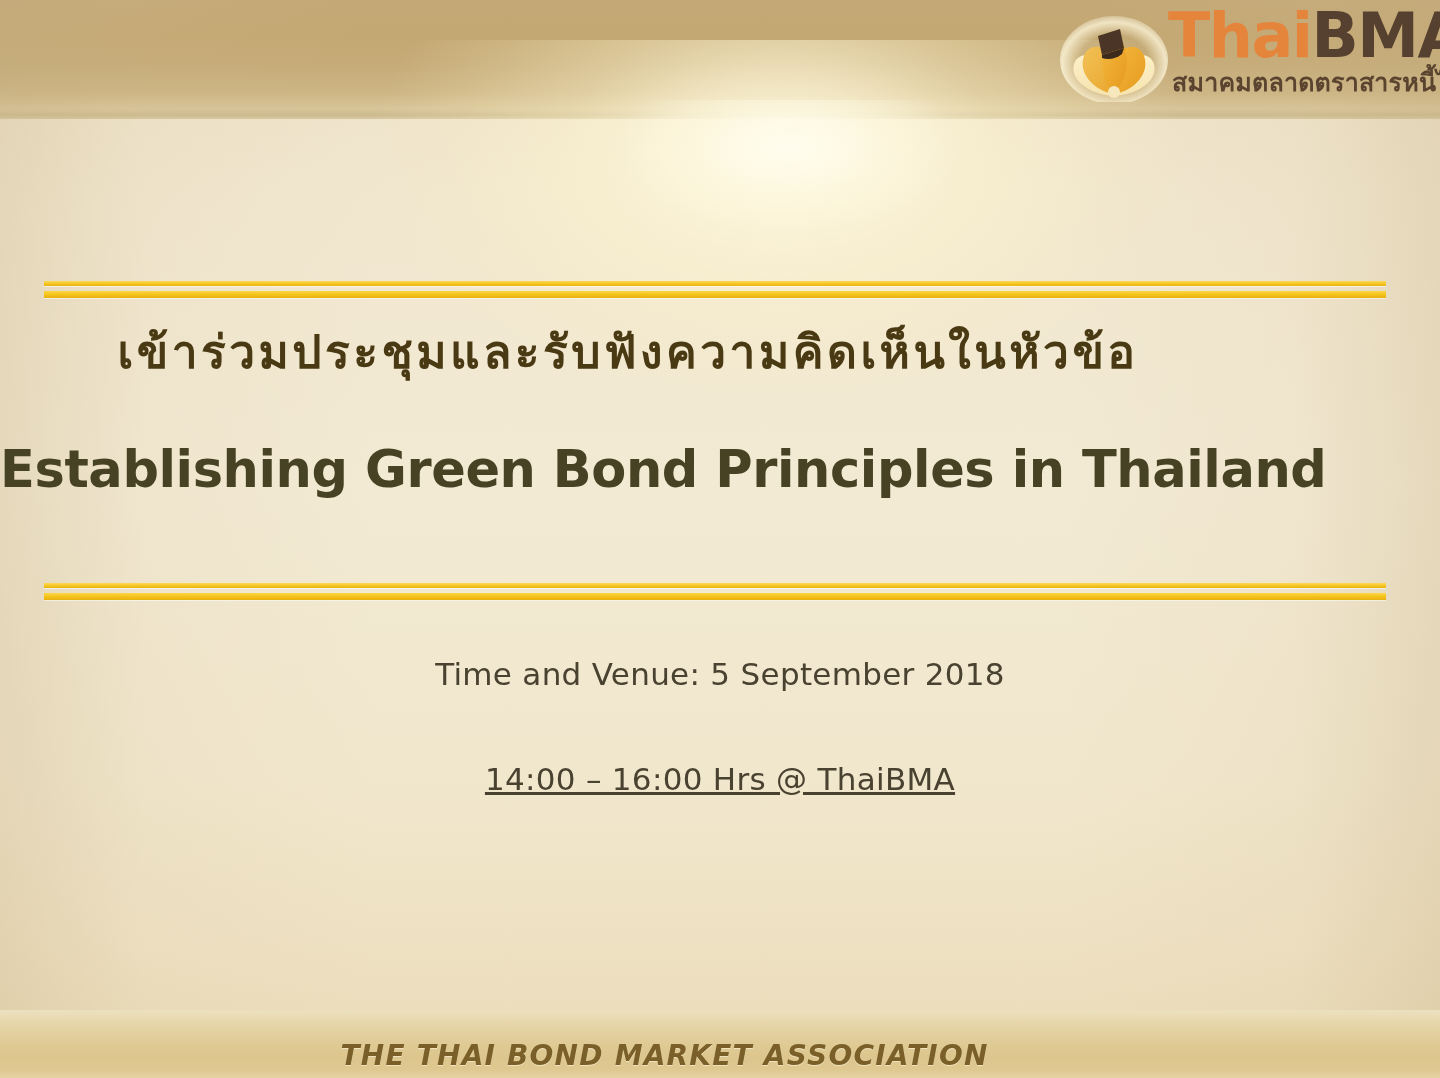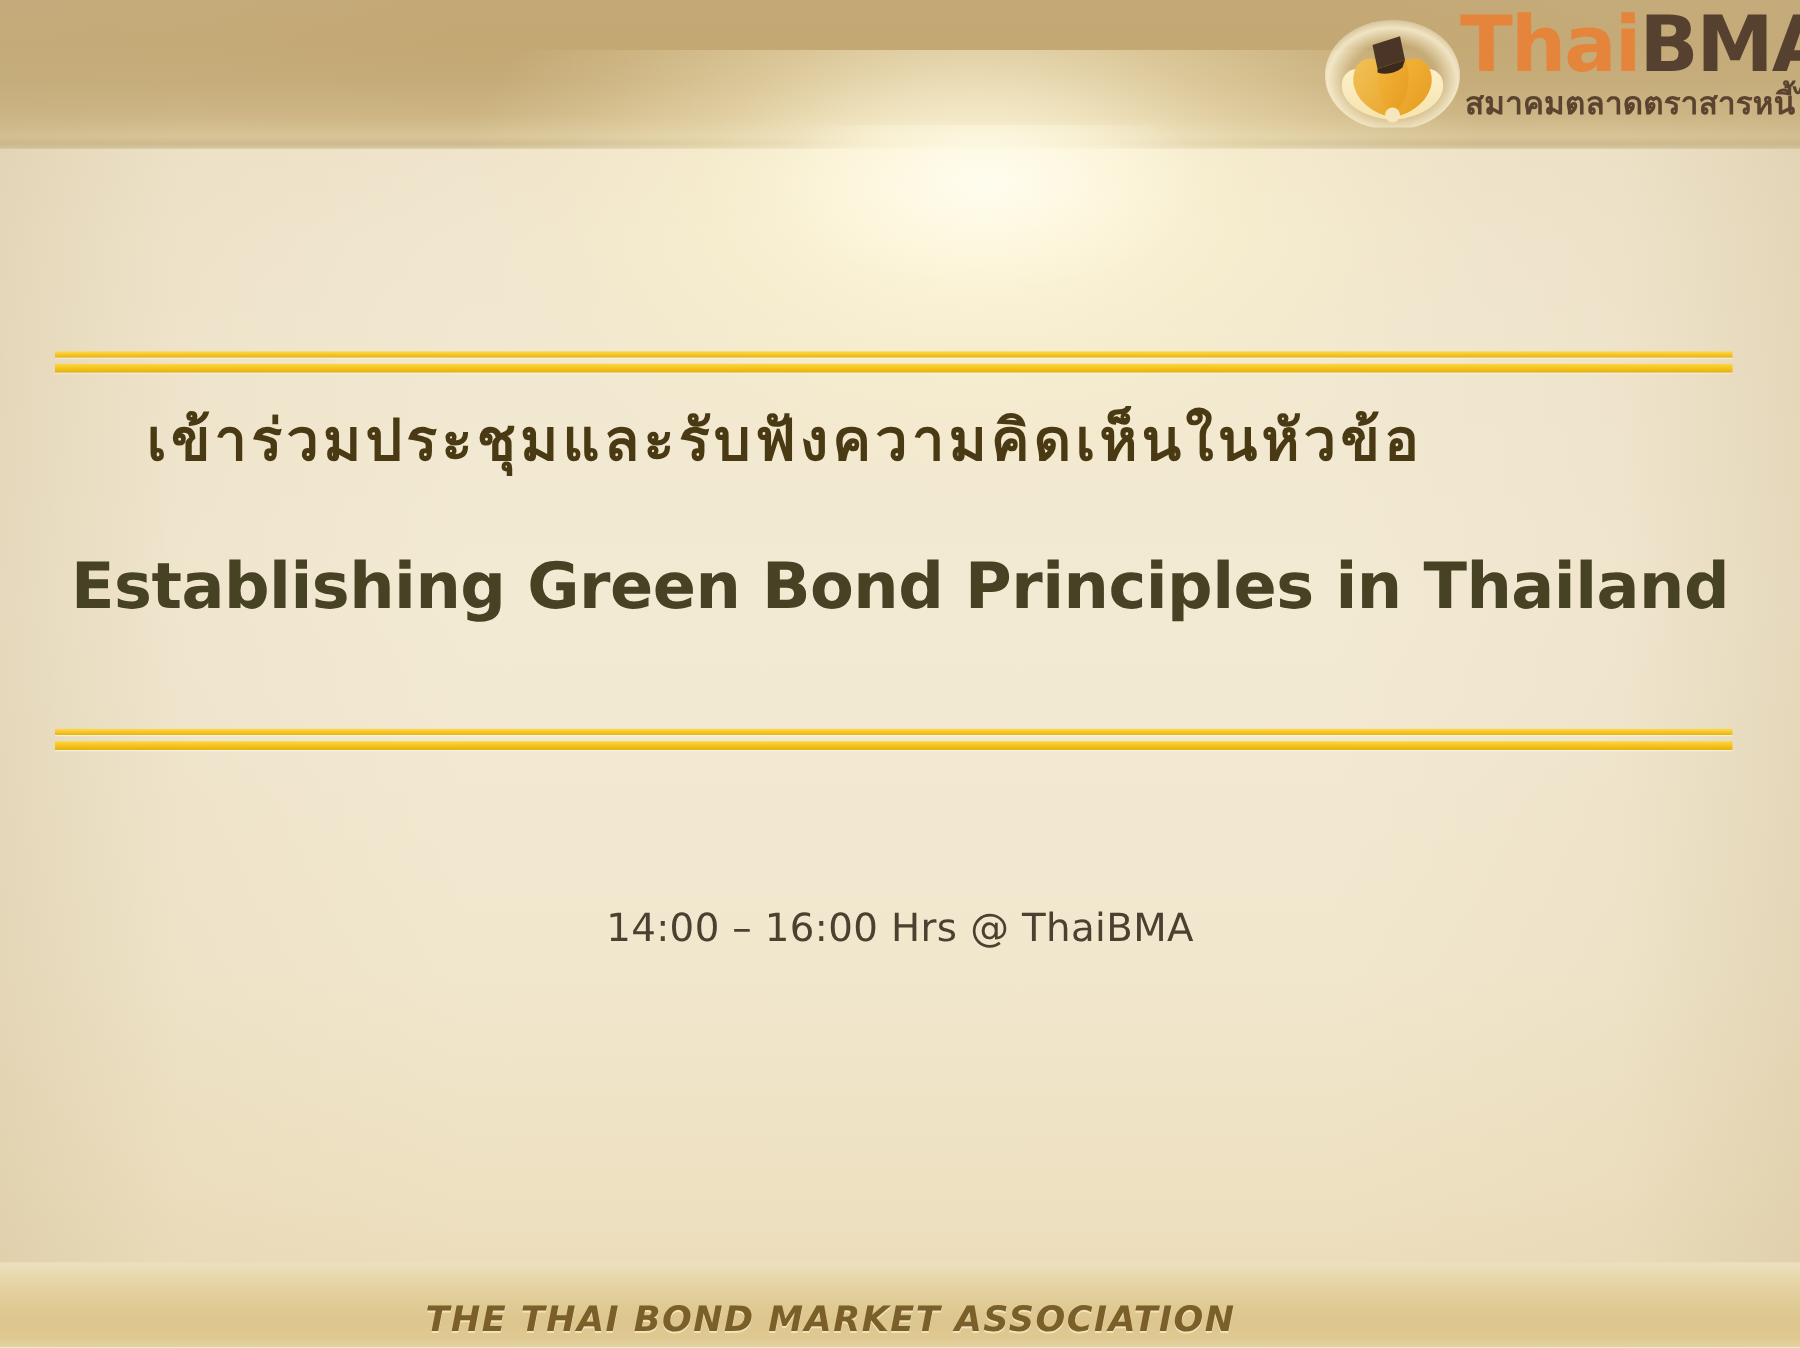--- a/index.html
+++ b/index.html
@@ -149,21 +149,21 @@
     text-align:center;
     font-family:"DejaVu Serif", serif;
     font-size:46px; font-weight:bold;
     letter-spacing:3.5px;
     color:#4a3a14;
     line-height:60px;
     white-space:nowrap;
   }
 
   .en-heading {
-    position:absolute; left:0; top:437px; width:1440px;
+    position:absolute; left:0; top:437px; width:1200px;
     text-align:center;
     font-family:"DejaVu Sans", sans-serif;
     font-size:51px; font-weight:bold;
     letter-spacing:-.4px;
     color:#474224;
     line-height:66px;
     white-space:nowrap;
   }
 
   
@@ -171,21 +171,21 @@
     position:absolute; left:0; width:1440px;
     text-align:center;
     font-family:"DejaVu Sans", sans-serif;
     font-size:31px; font-weight:normal;
     color:#4a4230;
     letter-spacing:.3px;
     line-height:42px;
     white-space:nowrap;
   }
   #venue-date { top:653px; }
-  #venue-time { top:722px; }
+  #venue-time { top:758px;text-decoration:underline; }
 
   
   .footer-text {
     position:absolute; left:0; bottom:6px; width:1329px;
     text-align:center;
     font-family:"DejaVu Sans", sans-serif;
     font-style:italic; font-weight:bold;
     font-size:28px; letter-spacing:1.2px;
     color:#7a6028;
     text-shadow:0 1px 0 rgba(255,250,225,.55);
@@ -251,17 +251,18 @@
   </div>
 
   <div class="rule" id="rule-bottom">
     <div class="r-thin"></div>
     <div class="r-thick"></div>
   </div>
 
   <div class="thai-heading">เข้าร่วมประชุมและรับฟังความคิดเห็นในหัวข้อ</div>
   <div class="en-heading">Establishing Green Bond Principles in Thailand</div>
 
+  <div class="venue-line" id="venue-date">Time and Venue: 5 September 2018</div>
   <div class="venue-line" id="venue-time">14:00 – 16:00 Hrs @ ThaiBMA</div>
 
   <div class="footer-text">THE THAI BOND MARKET ASSOCIATION</div>
 
 </div>
 
 </body></html>

